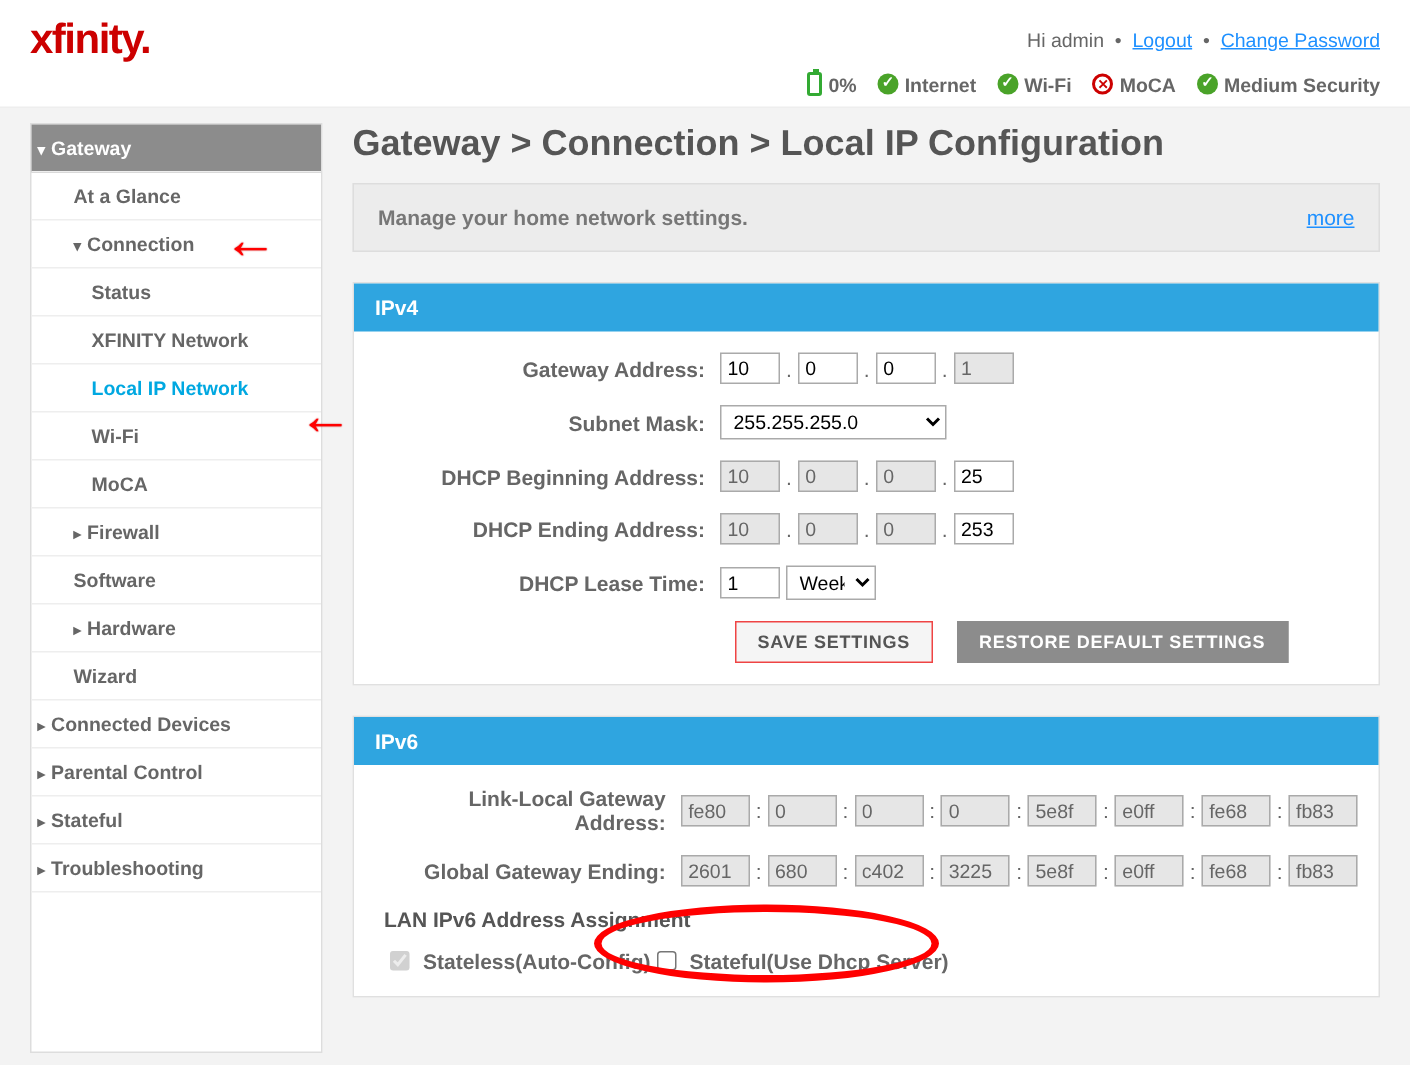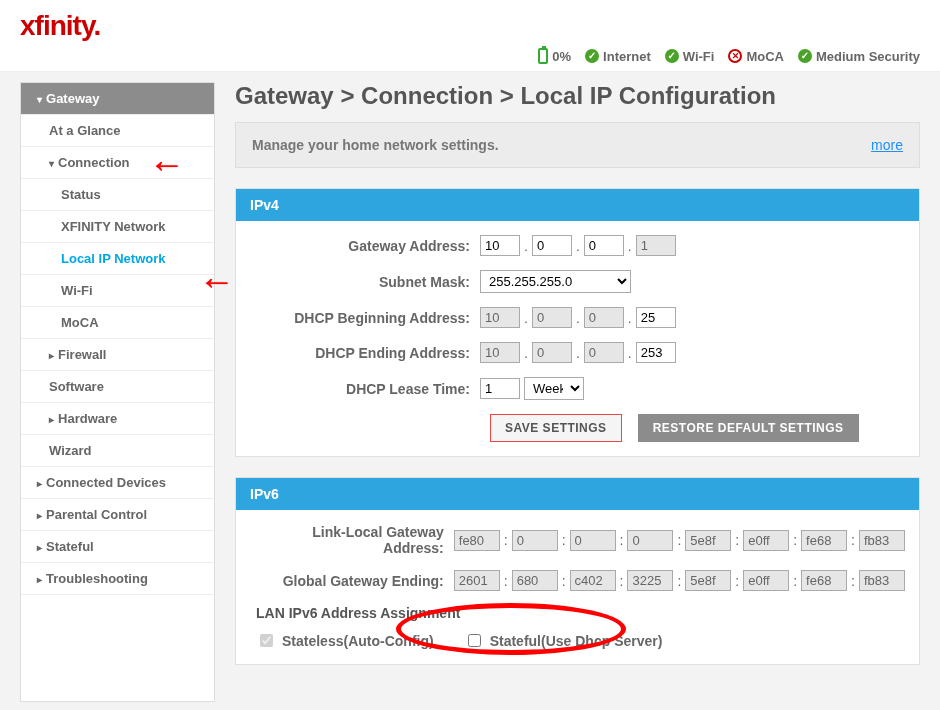--- a/index.html
+++ b/index.html
@@ -63,21 +63,21 @@
   .sidebar {
     width: 195px;
     flex-shrink:0;
     background:#fff;
     border:1px solid #ddd;
     font-size:13px;
     color:#666;
     position:relative;
   }
   .side-item {
-    padding: 8px 16px;
+    padding: 8px 4px;
     border-bottom:1px solid #eee;
     cursor:pointer;
     font-weight:bold;
   }
   .side-item.top { background:#8c8c8c; color:#fff; }
   .side-sub { padding:8px 8px 8px 28px; font-weight:bold; border-bottom:1px solid #eee; cursor:pointer;}
   .side-sub2 { padding:8px 8px 8px 40px; font-weight:bold; border-bottom:1px solid #eee; cursor:pointer;}
   .side-sub2.active { color:#00a8e1; }
   .caret::before { content:"▸"; font-size:10px; margin-right:4px; color:inherit;}
   .caret-down::before { content:"▾"; font-size:10px; margin-right:4px; color:inherit;}
@@ -149,21 +149,21 @@
     padding:6px 14px;
     font-size:12px;
     font-weight:bold;
     cursor:pointer;
     letter-spacing:0.5px;
   }
   .btn.light { background:#f5f5f5;color:#555;}
   .btn.dark { background:#8c8c8c; color:#fff; border-color:#8c8c8c;}
   .button-row { display:flex; gap:16px; margin-left:240px;}
   .section-sub { font-weight:bold; color:#555; margin:10px 0 10px 6px;}
-  .check-row { display:flex; gap:30px; align-items:center; margin-left:6px; margin-top:6px;}
+  .check-row { display:flex; align-items:center; margin-left:6px; margin-top:6px;}
   .check-row label { display:flex; align-items:center; gap:6px; font-weight:bold; color:#666;}
   
   .arrow {
     position:absolute;
     color:#ff0000;
     font-size:36px;
     font-weight:bold;
     pointer-events:none;
     text-shadow:0 0 1px #c00;
   }
@@ -173,20 +173,27 @@
     border-radius:50%;
     pointer-events:none;
   }
 </style>
 </head>
 <body>
 
 <div class="header">
   <div class="header-row1">
     <div class="logo">xfinity.</div>
+    <div class="top-links">
+      <span>Hi admin</span>
+      &nbsp;•&nbsp;
+      <a href="#">Logout</a>
+      &nbsp;•&nbsp;
+      <a href="#">Change Password</a>
+    </div>
   </div>
   <div class="status-row">
     <div class="status-item">
       <span class="icon-battery"></span>
       <span>0%</span>
     </div>
     <div class="status-item">
       <span class="icon-check">✓</span>
       <span>Internet</span>
     </div>

